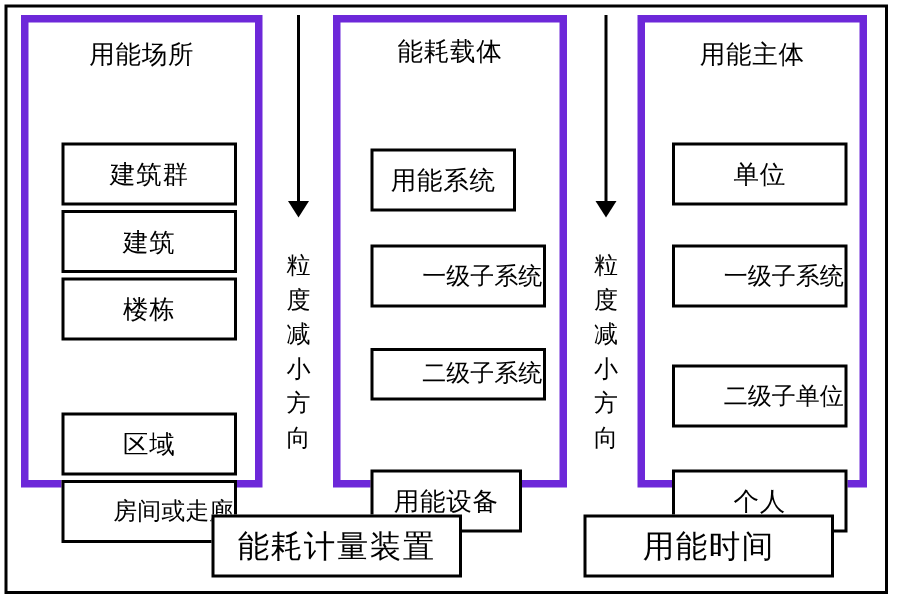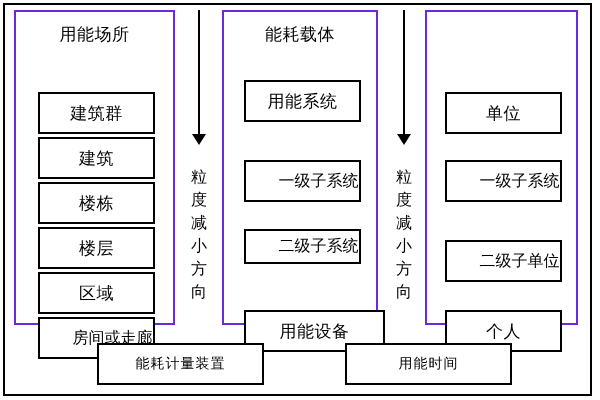--- a/index.html
+++ b/index.html
@@ -19,21 +19,21 @@
     position: absolute;
     left: 3px;
     top: 3px;
     width: 589px;
     height: 393px;
     border: 2px solid #000000;
     box-sizing: border-box;
   }
   .column-panel {
     position: absolute;
-    border: 2px solid #6d28d9;
+    border: 5px solid #6d28d9;
     box-sizing: border-box;
     background: #ffffff;
   }
   .panel-title {
     position: absolute;
     left: 0;
     right: 0;
     text-align: center;
     font-size: 17px;
     line-height: 20px;
@@ -89,23 +89,24 @@
     word-break: break-all;
   }
   .bottom-box {
     position: absolute;
     border: 2px solid #000000;
     box-sizing: border-box;
     background: #ffffff;
     display: flex;
     align-items: center;
     justify-content: center;
-    font-size: 14px;
+    font-size: 21px;
     color: #000000;
     letter-spacing: 1px;
+    margin-left: 44px;
   }
 </style>
 </head>
 <body>
 
 <div id="canvas">
 
   <div class="outer-frame"></div>
 
   <div class="column-panel" style="left:14px; top:10px; width:161px; height:315px;">
@@ -113,61 +114,59 @@
 
     <div class="item-box" style="left:22px; top:40px; width:117px; height:42px;">
       <span>建筑群</span>
     </div>
     <div class="item-box" style="left:22px; top:85px; width:117px; height:42px;">
       <span>建筑</span>
     </div>
     <div class="item-box" style="left:22px; top:130px; width:117px; height:42px;">
       <span>楼栋</span>
     </div>
-    <div class="item-box" style="left:22px; top:175px; width:117px; height:42px;">
-      <span>楼层</span>
-    </div>
     <div class="item-box" style="left:22px; top:220px; width:117px; height:42px;">
       <span>区域</span>
     </div>
     <div class="item-box tight" style="left:22px; top:265px; width:117px; height:42px;">
       <span>房间或走廊</span>
     </div>
   </div>
 
   <div class="arrow-group" style="left:184px; top:10px; height:310px;">
     <div class="arrow-line" style="height:124px;"></div>
     <div class="arrow-head" style="top:124px;"></div>
     <div class="vertical-label" style="top:155px;">粒度减小方向</div>
   </div>
 
-  <div class="column-panel" style="left:222px; top:10px; width:156px; height:315px;">
+  <div class="column-panel" style="left:222px; top:10px; width:156px; height:315px;font-family:Liberation Mono, monospace;">
     <div class="panel-title" style="top:12px;">能耗载体</div>
 
-    <div class="item-box" style="left:20px; top:28px; width:117px; height:42px;">
+    <div class="item-box" style="left:20px; top:44px; width:97px; height:42px;">
       <span>用能系统</span>
     </div>
     <div class="item-box tight" style="left:20px; top:108px; width:117px; height:42px;">
       <span>一级子系统</span>
     </div>
     <div class="item-box tight" style="left:20px; top:177px; width:117px; height:35px;">
       <span>二级子系统</span>
     </div>
-    <div class="item-box" style="left:20px; top:258px; width:141px; height:42px;">
+    <div class="item-box" style="left:20px; top:258px; width:101px; height:42px;">
       <span>用能设备</span>
     </div>
   </div>
 
   <div class="arrow-group" style="left:389px; top:10px; height:310px;">
     <div class="arrow-line" style="height:124px;"></div>
     <div class="arrow-head" style="top:124px;"></div>
     <div class="vertical-label" style="top:155px;">粒度减小方向</div>
   </div>
 
   <div class="column-panel" style="left:425px; top:10px; width:153px; height:315px;">
+    <div class="panel-title" style="top:12px;">用能主体</div>
 
     <div class="item-box" style="left:18px; top:40px; width:117px; height:42px;">
       <span>单位</span>
     </div>
     <div class="item-box tight" style="left:18px; top:108px; width:117px; height:42px;">
       <span>一级子系统</span>
     </div>
     <div class="item-box tight" style="left:18px; top:188px; width:117px; height:42px;">
       <span>二级子单位</span>
     </div>

